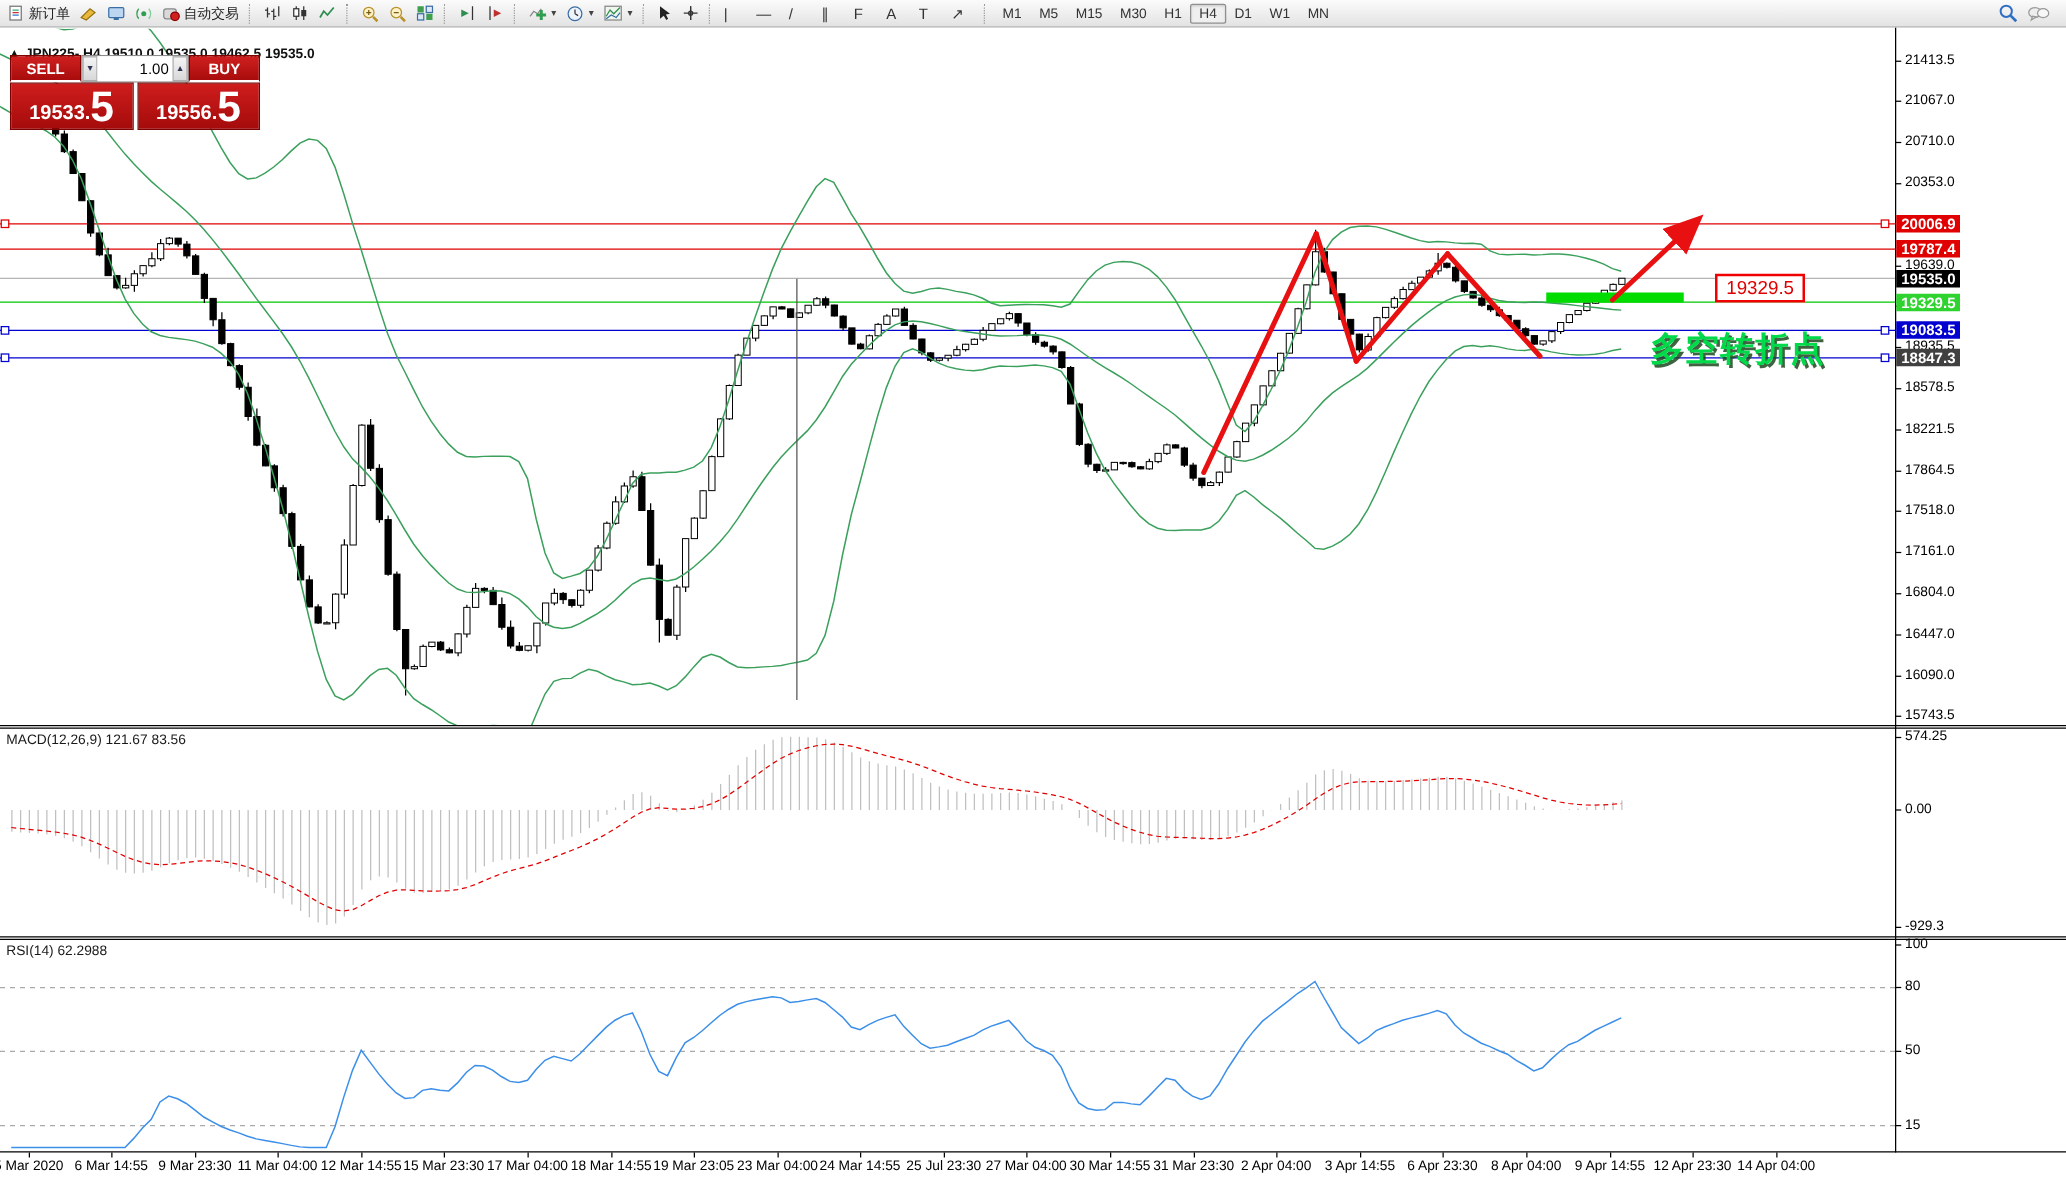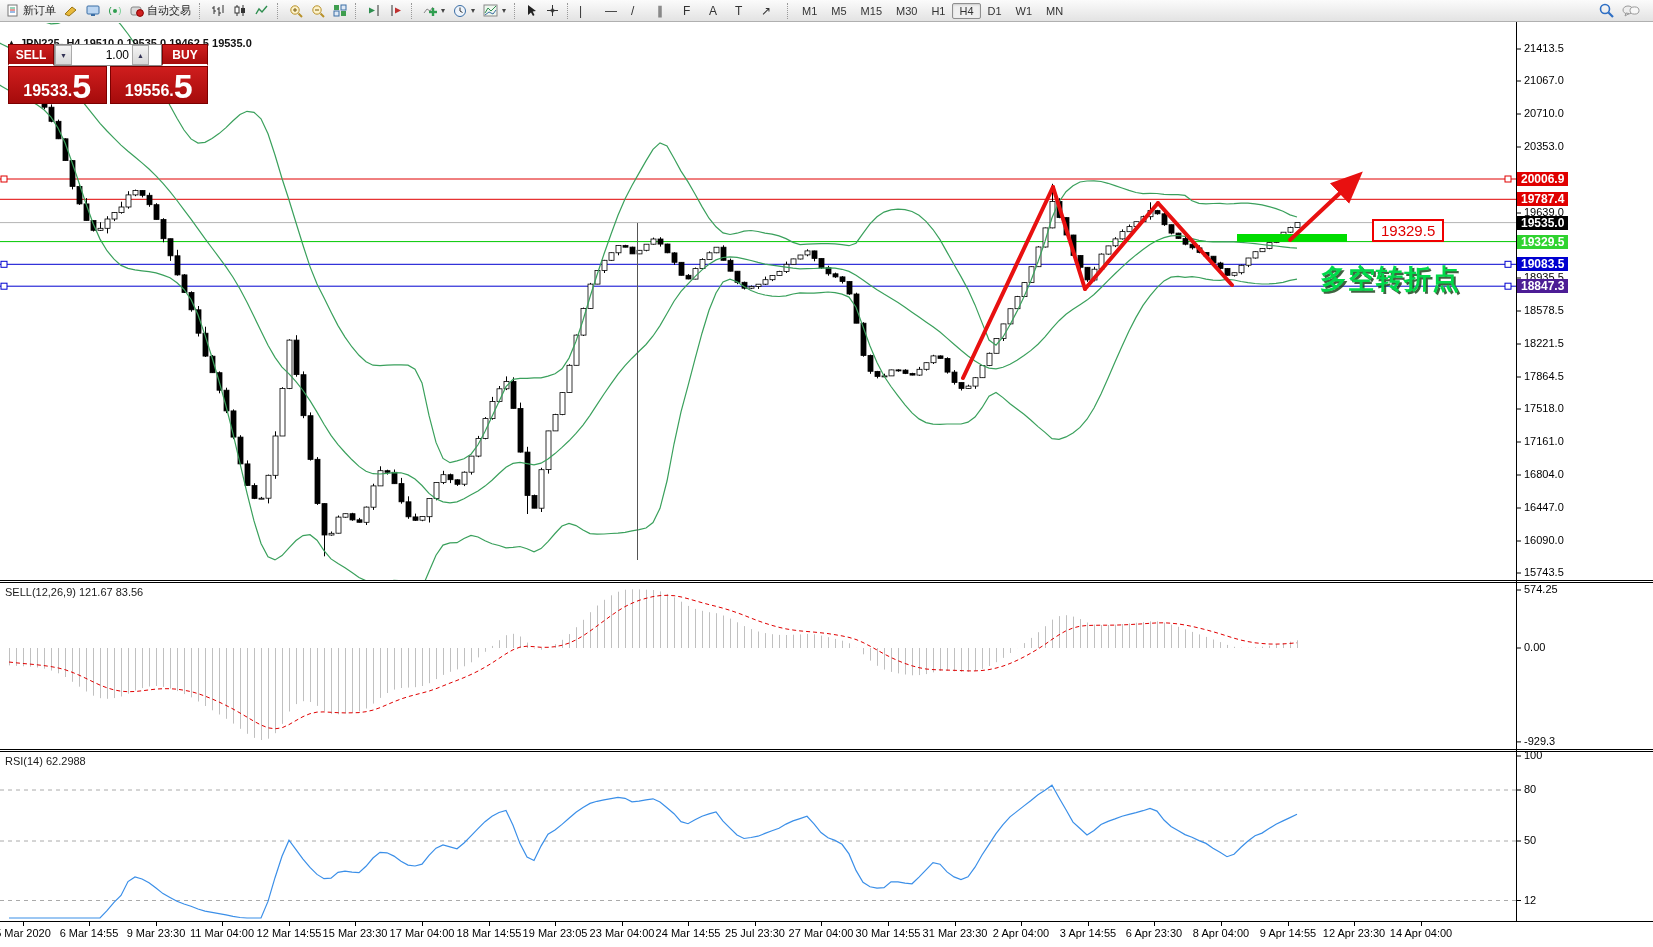--- a/index.html
+++ b/index.html
@@ -25,21 +25,21 @@
   .date-label{position:absolute;font-size:11px;color:#000;white-space:nowrap;transform:translateX(-50%);}
   .price-badge{position:absolute;left:1517px;height:14px;line-height:14px;padding:0 4px;
                font-size:12px;font-weight:bold;color:#fff;white-space:nowrap;}
   .ind-label{position:absolute;font-size:11px;color:#1a1a1a;z-index:6;}
   
   #trade-widget{position:absolute;left:8px;top:44px;width:200px;z-index:7;}
   #tw-row1{display:flex;height:22px;}
   .tw-btn{flex:1;background:linear-gradient(#d02020,#a80c0c);border:1px solid #7c0000;
           border-bottom:2px solid #fff;color:#fff;font-size:12px;display:flex;
           align-items:center;justify-content:center;font-weight:bold;}
-  .vol-group{display:flex;border:1px solid #8a8a8a;background:#fff;width:108px;box-sizing:border-box;}
+  .vol-group{display:flex;border:1px solid #8a8a8a;background:#fff;width:86px;box-sizing:border-box;}
   .spin{width:15px;background:linear-gradient(#f4f4f4,#d8d8d8);border:1px solid #aaa;
         font-size:7px;color:#335;display:flex;align-items:center;justify-content:center;}
   #vol-input{width:54px;border:0;font-size:12px;text-align:right;padding:0 3px;outline:none;
              font-family:"Liberation Sans",sans-serif;}
   #tw-row2{display:flex;height:38px;gap:3px;justify-content:flex-end;}
   .price-panel{flex:1;background:linear-gradient(#cf1d1d,#a50b0b);border:1px solid #7c0000;
                color:#fff;display:flex;align-items:flex-end;justify-content:center;
                padding-bottom:2px;font-weight:bold;}
   .pp-main{font-size:16px;line-height:20px;}
   .pp-dot{font-size:16px;line-height:20px;}
@@ -912,21 +912,21 @@
         <span class="pp-dot">.</span>
         <span class="pp-pip">5</span>
     </div>
   </div>
 </div>
 
 <div id="level-box">19329.5</div>
 <div id="turning-point">多空转折点</div>
 
 <div class="ind-label" style="left:5px;top:586px;">
-  <span>SELL(12,26,9)</span> <span>121.67 83.56</span>
+  <span>MACD(12,26,9)</span> <span>121.67 83.56</span>
 </div>
 <div class="ind-label" style="left:5px;top:755px;">
   <span>RSI(14)</span> <span>62.2988</span>
 </div>
 
 <div id="overlay">
     <div class="tick-label" style="left: 1524px; top: 42px;">21413.5</div>
     <div class="tick-label" style="left: 1524px; top: 74.0235px;">21067.0</div>
     <div class="tick-label" style="left: 1524px; top: 107.017px;">20710.0</div>
     <div class="tick-label" style="left: 1524px; top: 140.011px;">20353.0</div>
@@ -941,21 +941,21 @@
     <div class="tick-label" style="left: 1524px; top: 468.01px;">16804.0</div>
     <div class="tick-label" style="left: 1524px; top: 501.004px;">16447.0</div>
     <div class="tick-label" style="left: 1524px; top: 533.998px;">16090.0</div>
     <div class="tick-label" style="left: 1524px; top: 566.021px;">15743.5</div>
     <div class="tick-label" style="left: 1524px; top: 583.001px;">574.25</div>
     <div class="tick-label" style="left: 1524px; top: 641px;">0.00</div>
     <div class="tick-label" style="left: 1524px; top: 734.859px;">-929.3</div>
     <div class="tick-label" style="left: 1524px; top: 749px;">100</div>
     <div class="tick-label" style="left: 1524px; top: 783px;">80</div>
     <div class="tick-label" style="left: 1524px; top: 834px;">50</div>
-    <div class="tick-label" style="left: 1524px; top: 893.5px;">12</div>
+    <div class="tick-label" style="left: 1524px; top: 893.5px;">15</div>
     <div class="date-label" style="left: 23px; top: 927px;">5 Mar 2020</div>
     <div class="date-label" style="left: 89px; top: 927px;">6 Mar 14:55</div>
     <div class="date-label" style="left: 156px; top: 927px;">9 Mar 23:30</div>
     <div class="date-label" style="left: 222px; top: 927px;">11 Mar 04:00</div>
     <div class="date-label" style="left: 289px; top: 927px;">12 Mar 14:55</div>
     <div class="date-label" style="left: 355px; top: 927px;">15 Mar 23:30</div>
     <div class="date-label" style="left: 422px; top: 927px;">17 Mar 04:00</div>
     <div class="date-label" style="left: 489px; top: 927px;">18 Mar 14:55</div>
     <div class="date-label" style="left: 555px; top: 927px;">19 Mar 23:05</div>
     <div class="date-label" style="left: 622px; top: 927px;">23 Mar 04:00</div>
@@ -969,14 +969,14 @@
     <div class="date-label" style="left: 1154px; top: 927px;">6 Apr 23:30</div>
     <div class="date-label" style="left: 1221px; top: 927px;">8 Apr 04:00</div>
     <div class="date-label" style="left: 1288px; top: 927px;">9 Apr 14:55</div>
     <div class="date-label" style="left: 1354px; top: 927px;">12 Apr 23:30</div>
     <div class="date-label" style="left: 1421px; top: 927px;">14 Apr 04:00</div>
     <div class="price-badge" style="left: 1517px; top: 171.998px; background: rgb(224, 0, 0); color: rgb(255, 255, 255);">20006.9</div>
     <div class="price-badge" style="left: 1517px; top: 192.284px; background: rgb(224, 0, 0); color: rgb(255, 255, 255);">19787.4</div>
     <div class="price-badge" style="left: 1517px; top: 215.611px; background: rgb(0, 0, 0); color: rgb(255, 255, 255);">19535.0</div>
     <div class="price-badge" style="left: 1517px; top: 234.603px; background: rgb(47, 211, 47); color: rgb(255, 255, 255);">19329.5</div>
     <div class="price-badge" style="left: 1517px; top: 257.339px; background: rgb(0, 0, 208); color: rgb(255, 255, 255);">19083.5</div>
-    <div class="price-badge" style="left: 1517px; top: 279.168px; background: #4c1d95; color: rgb(255, 255, 255);">18847.3</div>
+    <div class="price-badge" style="left: 1517px; top: 279.168px; background: #404040; color: rgb(255, 255, 255);">18847.3</div>
   </div>
 
 </body></html>

